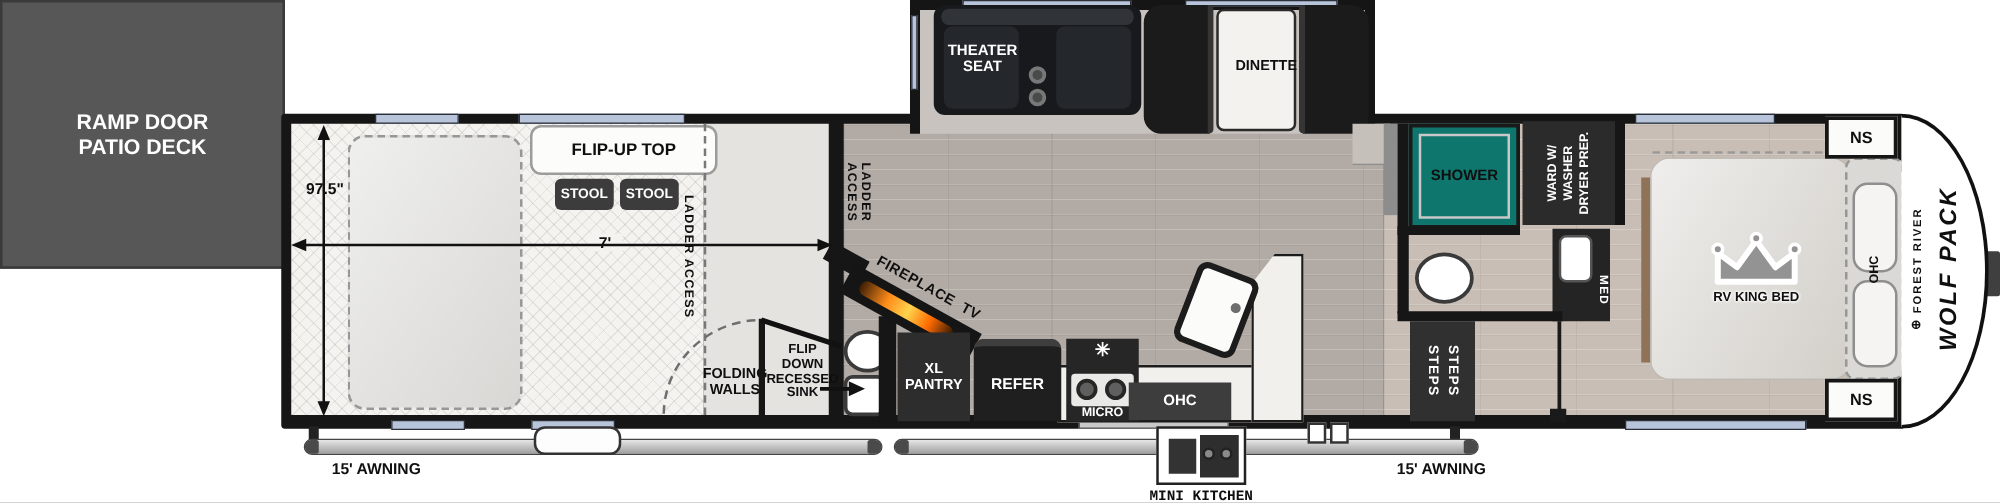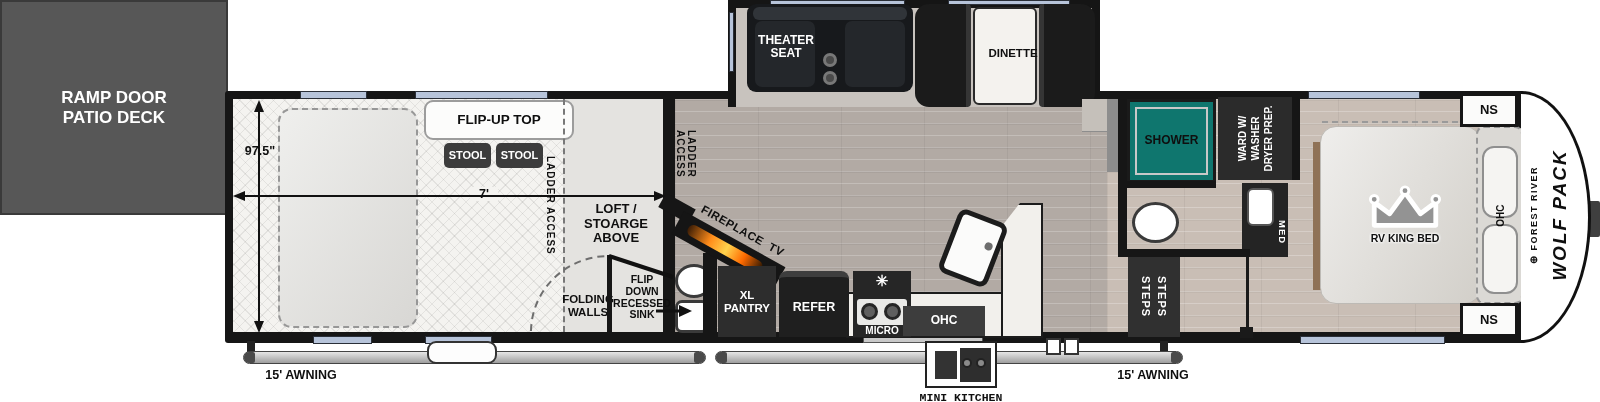--- a/index.html
+++ b/index.html
@@ -66,22 +66,20 @@
   <div class="abs flexc" style="left:444px;top:143px;width:47px;height:25px;background:#3c3c3c;border-radius:5px;">
     <div class="lbl white" style="font-size:11px;">STOOL</div>
   </div>
   <div class="abs flexc" style="left:496px;top:143px;width:47px;height:25px;background:#3c3c3c;border-radius:5px;">
     <div class="lbl white" style="font-size:11px;">STOOL</div>
   </div>
 
   <div class="abs" style="left:563px;top:99px;width:0;height:233px;border-left:2px dashed #787878;"></div>
   <div class="abs lbl vtext" style="left:545px;top:150px;height:110px;font-size:10px;">LADDER ACCESS</div>
 
-  <div class="abs lbl pre" style="left:566px;top:202px;width:100px;font-size:13px;">LOFT / STOARGE
-ABOVE</div>
 
   <div class="abs lbl pre" style="left:556px;top:293px;width:64px;font-size:11.5px;">FOLDING
 WALLS</div>
   <div class="abs wall" style="left:607px;top:255px;width:5px;height:77px;"></div>
 
   <div class="abs lbl pre" style="left:612px;top:274px;width:60px;font-size:10.5px;">FLIP
 DOWN
 RECESSED
 SINK</div>
 

